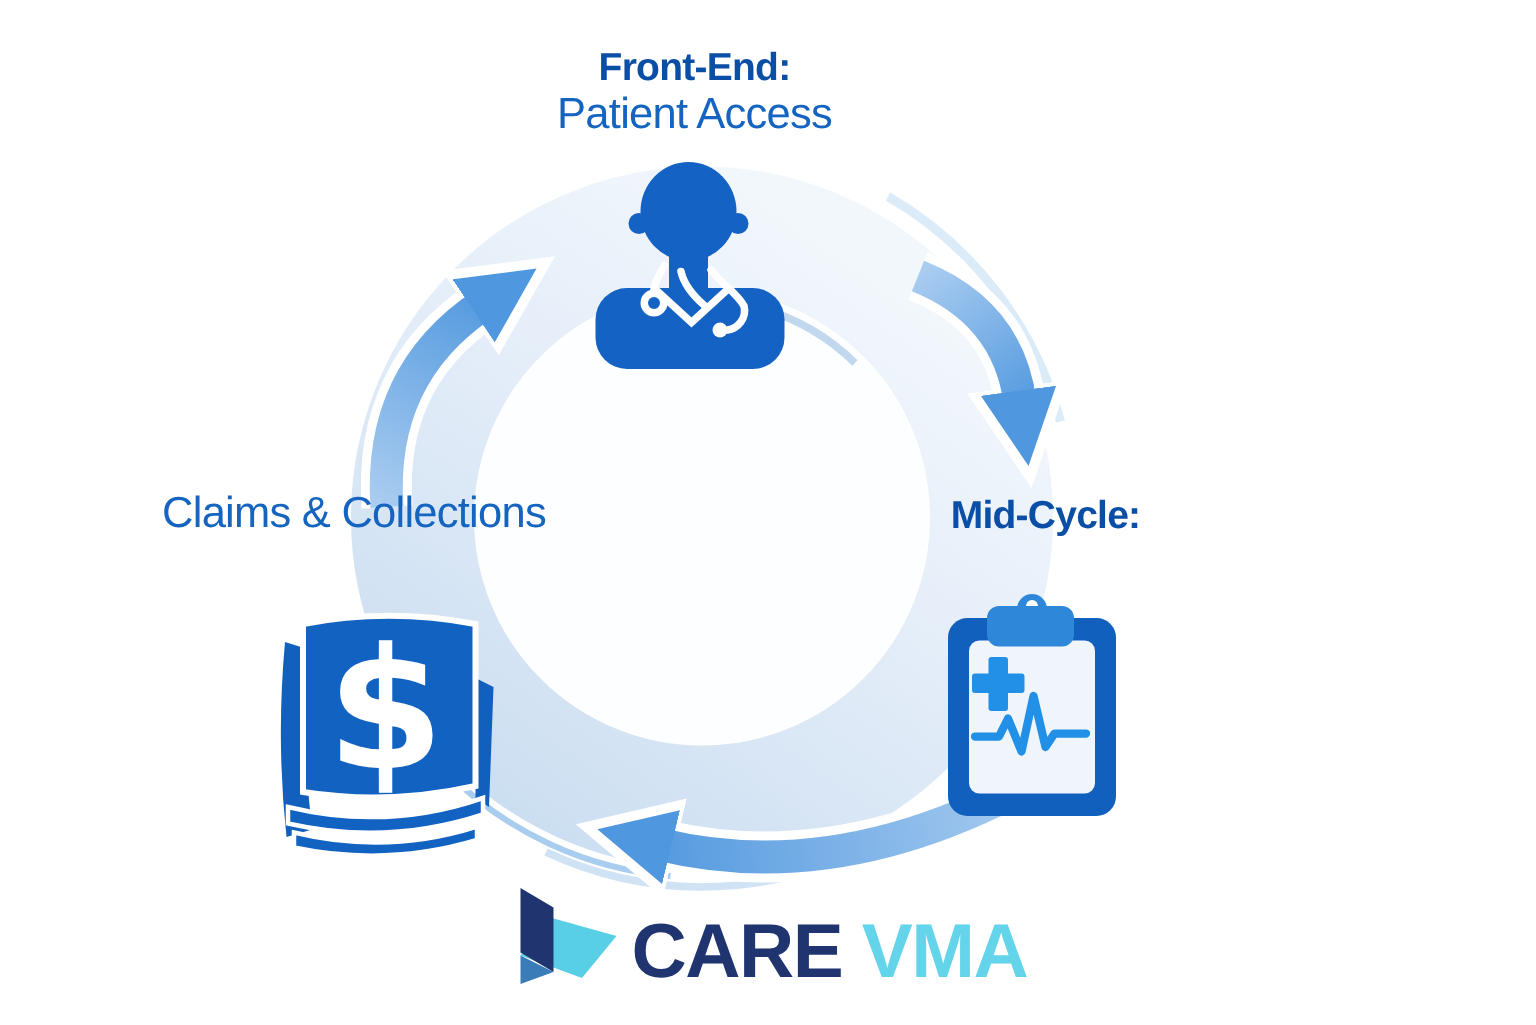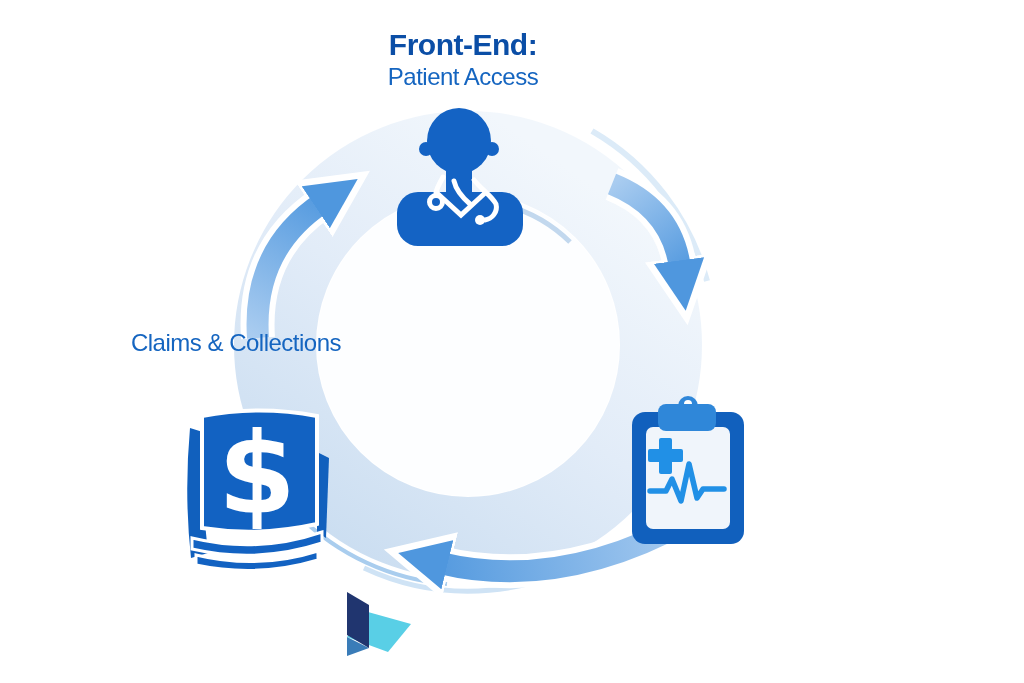--- a/index.html
+++ b/index.html
@@ -3,25 +3,25 @@
 <meta charset="utf-8">
 <style>
   html,body{margin:0;padding:0;background:#ffffff;}
   .canvas{
     position:relative;width:1024px;height:683px;overflow:hidden;
     background:#ffffff;font-family:"Liberation Sans",sans-serif;
   }
   .diagram-svg{position:absolute;left:0;top:0;}
   .stage{position:absolute;text-align:center;}
   .stage-title{
-    font-size:30px;font-weight:700;line-height:33px;color:#0b4ea6;
+    font-size:26px;font-weight:700;line-height:33px;color:#0b4ea6;
     letter-spacing:-0.5px;
   }
   .stage-subtitle{
-    font-size:24px;font-weight:400;line-height:31px;color:#1565c0;
+    font-size:29px;font-weight:400;line-height:31px;color:#1565c0;
     letter-spacing:-0.5px;
   }
   .stage-front{left:285px;top:28px;width:356px;}
   .stage-mid{left:517px;top:327px;width:360px;}
   .stage-back{left:57px;top:327px;width:358px;}
   .logo-text{
     position:absolute;left:421px;top:604px;
     font-size:51px;font-weight:800;letter-spacing:-1px;white-space:nowrap;
   }
   .logo-primary{color:#20356f;}
@@ -119,20 +119,24 @@
       <polygon points="347,592 369,605 369,648 347,635" fill="#20356f"></polygon>
     </g>
   </svg>
 
   <div class="stage stage-front">
     <div class="stage-title">Front-End:</div>
     <div class="stage-subtitle">Patient Access</div>
   </div>
 
   <div class="stage stage-mid">
+    <div class="stage-title">Mid-Cycle:</div>
   </div>
 
   <div class="stage stage-back">
     <div class="stage-subtitle">Claims &amp; Collections</div>
   </div>
 
+  <div class="logo-text">
+    <span class="logo-primary">CARE</span><span class="logo-secondary">VMA</span>
+  </div>
 
 </div>
 
 </body></html>

